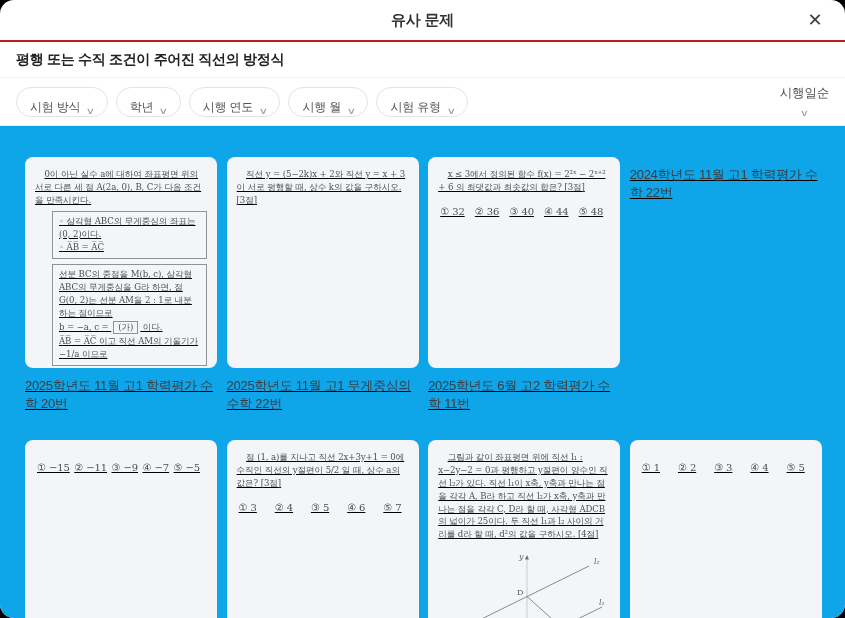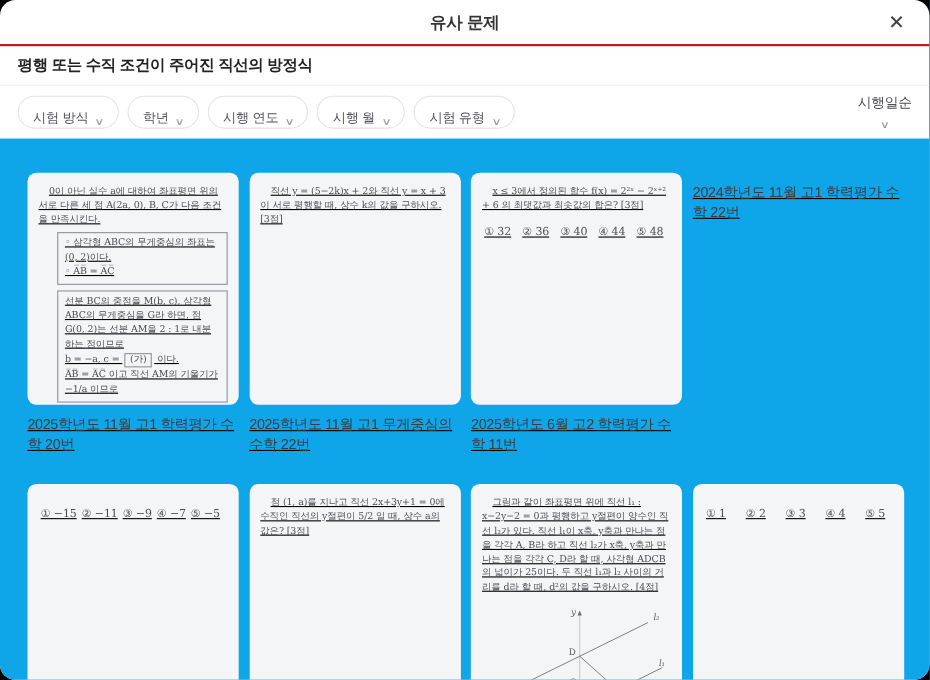--- a/index.html
+++ b/index.html
@@ -150,20 +150,27 @@
               <span>③ −9</span>
               <span>④ −7</span>
               <span>⑤ −5</span>
             </div>
         </div>
       </div>
 
       <div class="cell row2">
         <div class="card prob">
           <p class="ind">점 (1, a)를 지나고 직선 2x+3y+1 = 0에 수직인 직선의 y절편이 5/2 일 때, 상수 a의 값은? [3점]</p>
+          <div class="choices">
+              <span>① 3</span>
+              <span>② 4</span>
+              <span>③ 5</span>
+              <span>④ 6</span>
+              <span>⑤ 7</span>
+            </div>
         </div>
       </div>
 
       <div class="cell row2">
         <div class="card prob">
           <p class="ind">그림과 같이 좌표평면 위에 직선 l₁ : x−2y−2 = 0과 평행하고 y절편이 양수인 직선 l₂가 있다. 직선 l₁이 x축, y축과 만나는 점을 각각 A, B라 하고 직선 l₂가 x축, y축과 만나는 점을 각각 C, D라 할 때, 사각형 ADCB의 넓이가 25이다. 두 직선 l₁과 l₂ 사이의 거리를 d라 할 때, d²의 값을 구하시오. [4점]</p>
           <svg class="fig" width="172" height="122" viewBox="0 0 172 122">
 
             <line x1="4" y1="78" x2="164" y2="78" stroke="#6b6e74" stroke-width="0.8"></line>
             <path d="M164,78 l-5,-2.2 v4.4 z" fill="#6b6e74"></path>

